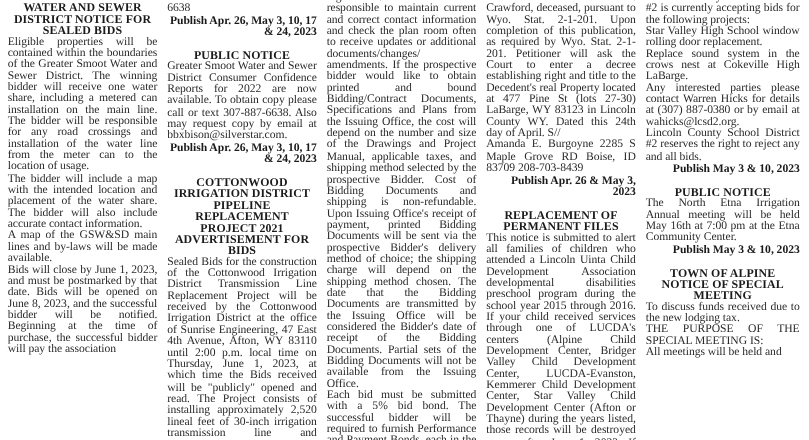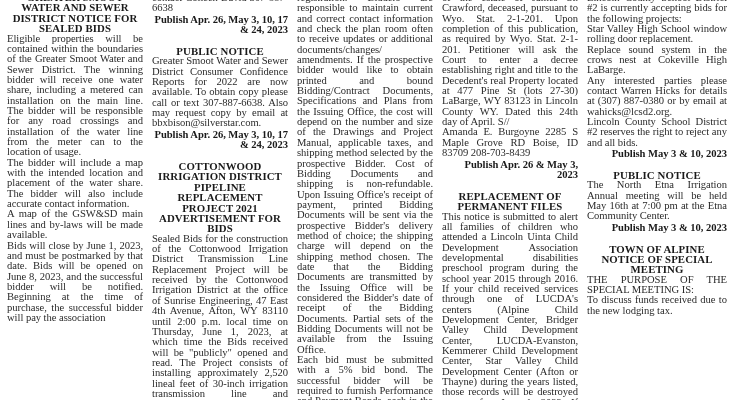--- a/index.html
+++ b/index.html
@@ -77,17 +77,18 @@
     <p class="para">Replace sound system in the crows nest at Cokeville High LaBarge.</p>
     <p class="para">Any interested parties please contact Warren Hicks for details at (307) 887-0380 or by email at wahicks@lcsd2.org.</p>
     <p class="para">Lincoln County School District #2 reserves the right to reject any and all bids.</p>
     <div class="pub">Publish May 3 &amp; 10, 2023</div>
     <div class="gap"></div>
     <div class="head">PUBLIC NOTICE</div>
     <p class="para">The North Etna Irrigation Annual meeting will be held May 16th at 7:00 pm at the Etna Community Center.</p>
     <div class="pub">Publish May 3 &amp; 10, 2023</div>
     <div class="gap"></div>
     <div class="head">TOWN OF ALPINE NOTICE OF SPECIAL MEETING</div>
+    <p class="para">To discuss funds received due to the new lodging tax.</p>
     <p class="para">THE PURPOSE OF THE SPECIAL MEETING IS:</p>
-    <p class="para">To discuss funds received due to the new lodging tax.</p>
+    <p class="para">All meetings will be held and</p>
   </div>
 
 </div>
 
 </body></html>

